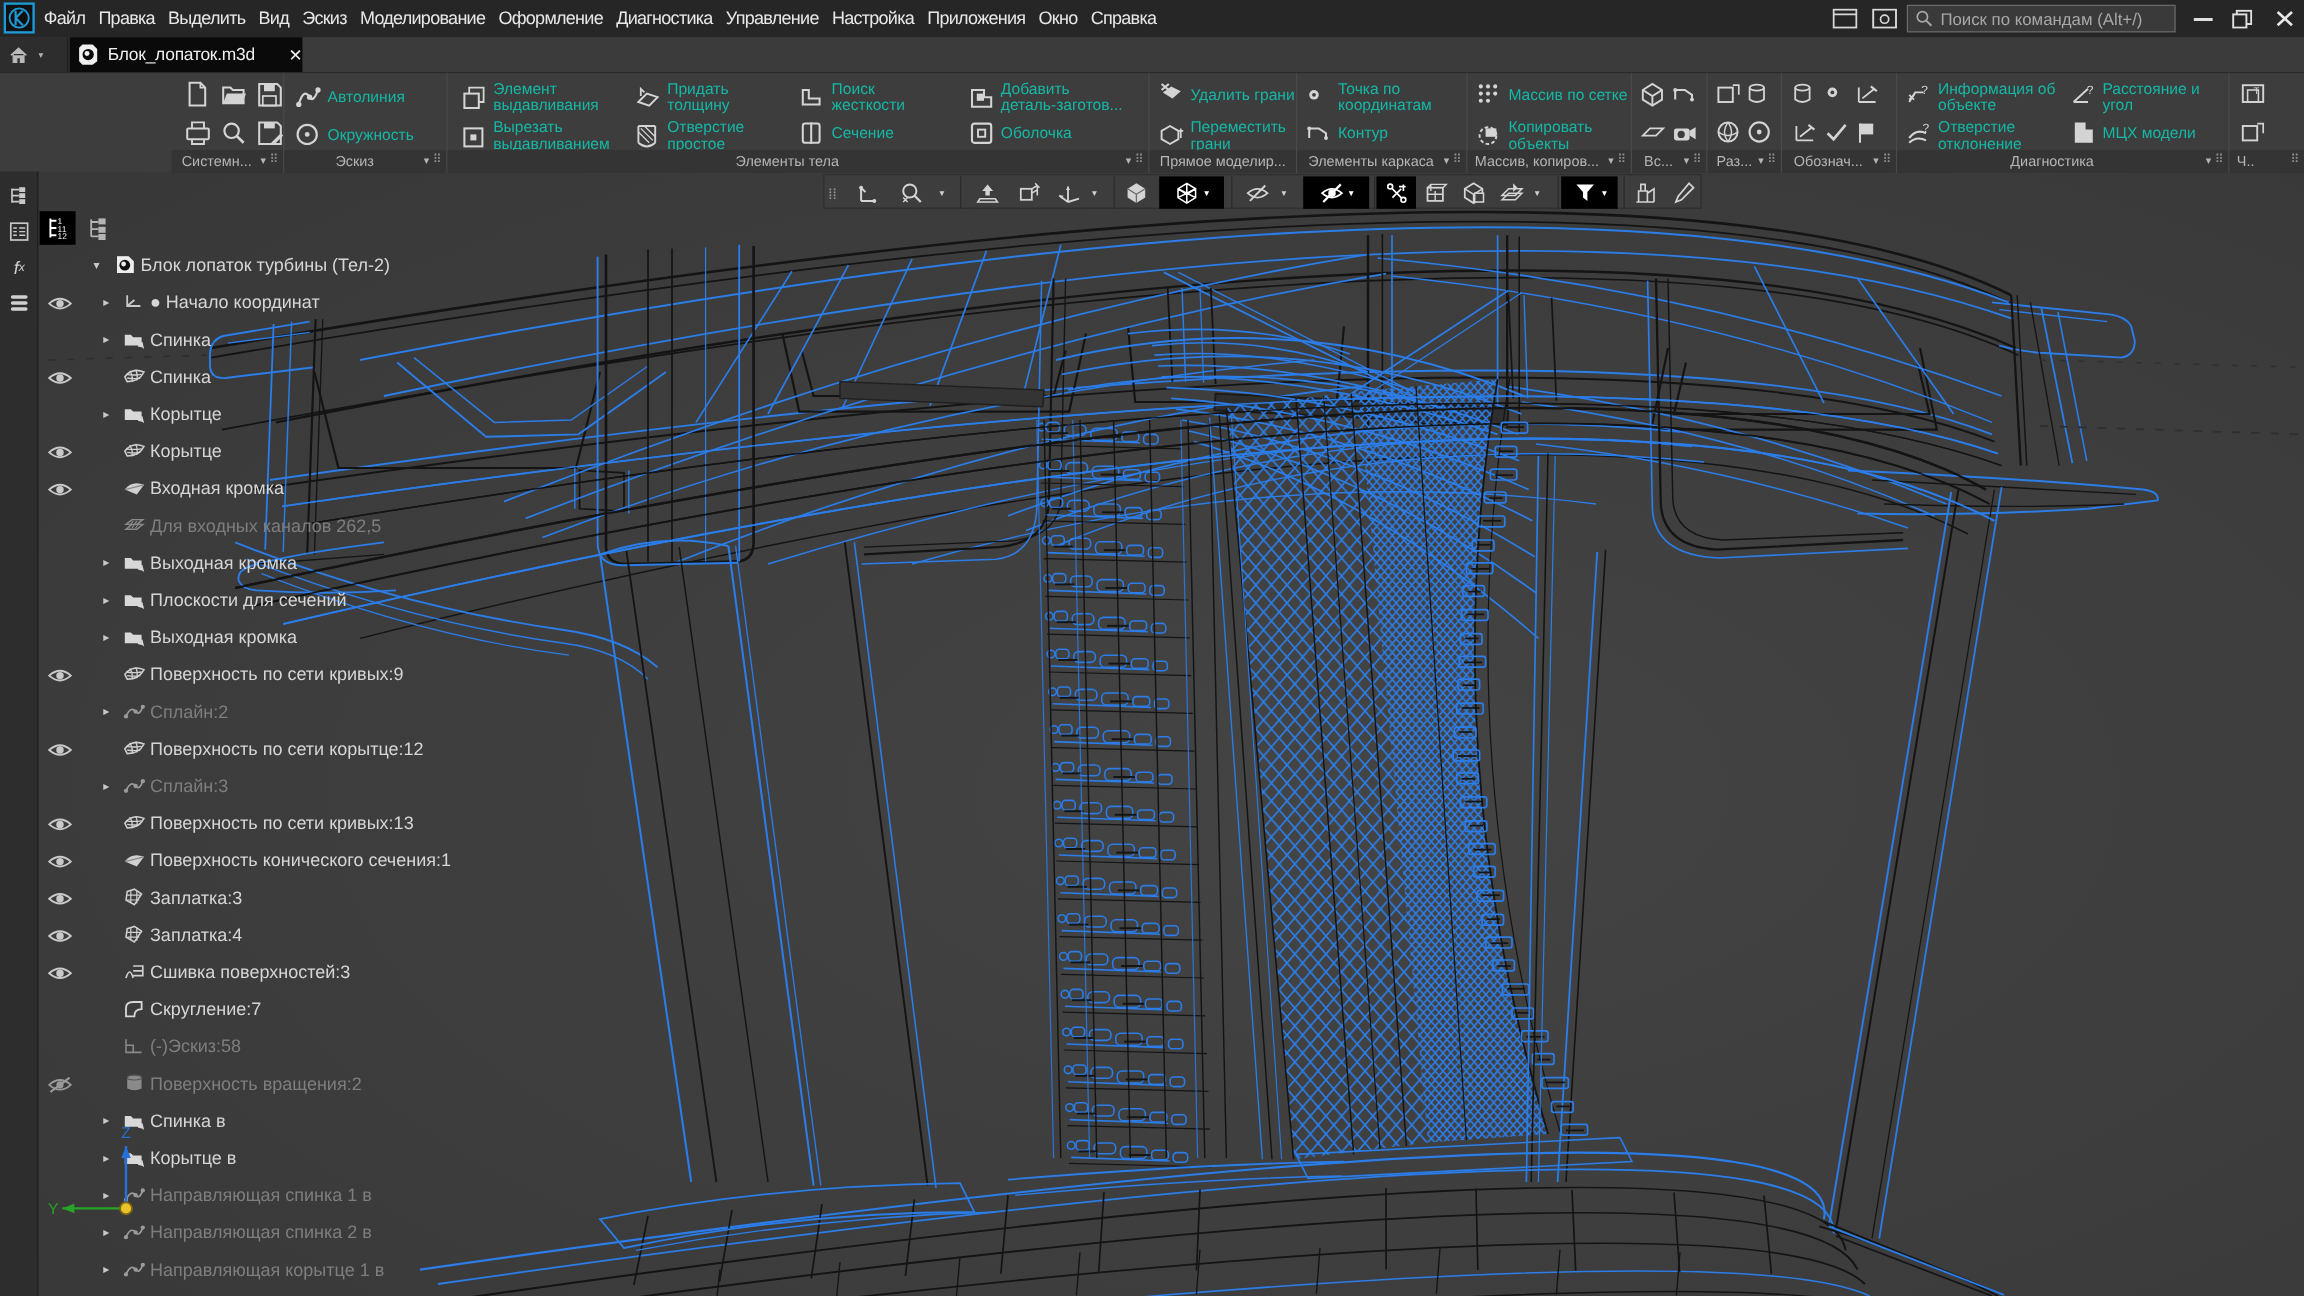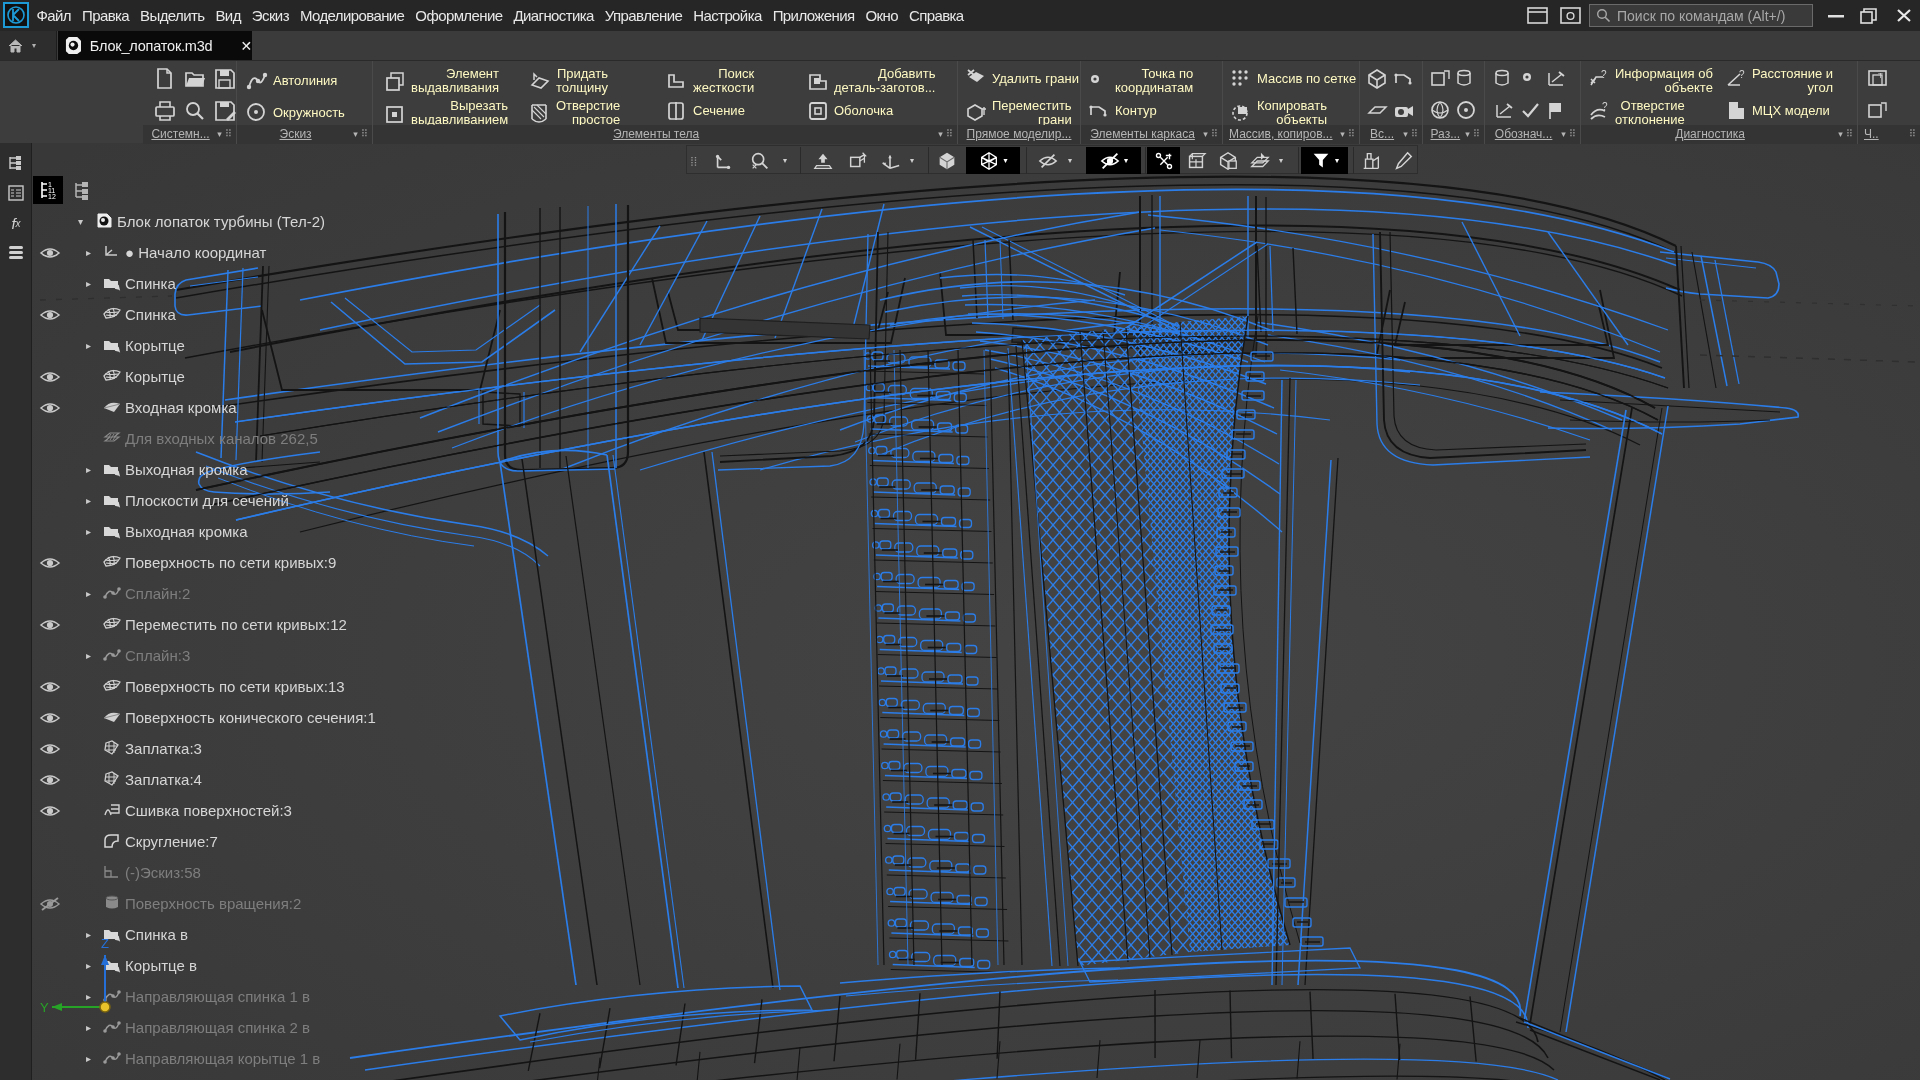--- a/index.html
+++ b/index.html
@@ -30,24 +30,24 @@
 #mode1 {position:absolute;left:0;top:1px;width:143px;height:31px;background:#000;color:#fff;
   font-size:13px;line-height:14px;display:flex;align-items:center;}
 #mode2 {position:absolute;left:0;top:32px;width:143px;height:31px;color:#c6c6c6;
   font-size:13px;line-height:14px;display:flex;align-items:center;}
 #modechev {position:absolute;left:0;top:63px;width:143px;height:20px;color:#b0b0b0;
   text-align:center;font-size:11px;}
 .sec {position:absolute;top:0;height:83px;border-left:1px solid #4a4a4a;}
 .sec:first-of-type {border-left:none;}
 .seclab {position:absolute;left:0;bottom:0;width:100%;height:19px;background:#343434;
   color:#b5b5b5;font-size:12px;line-height:18px;padding:0 4px;white-space:nowrap;overflow:hidden;}
-.seclabt {padding:0 2px;text-decoration:underline;}
+.seclabt {padding:0 2px;}
 .caret {float:right;font-size:9px;color:#b5b5b5;padding:0 3px;}
 .grip {float:right;font-size:10px;color:#909090;}
-.rit {position:absolute;display:flex;align-items:center;color:#fef9c3;font-size:13px;line-height:14px;white-space:nowrap;text-align:right;}
+.rit {position:absolute;display:flex;align-items:center;color:#14b8a6;font-size:13px;line-height:14px;white-space:nowrap;}
 .rit svg {flex:0 0 auto;margin-right:4px;}
 .ric {position:absolute;}
 
 #sidebar {position:absolute;left:0;top:143px;width:32px;height:937px;background:#2d2d2d;
   border-right:1px solid #1f1f1f;}
 .sbi {width:32px;height:30px;display:flex;align-items:center;justify-content:center;color:#c9c9c9;}
 
 
 #vpwrap {position:absolute;left:32px;top:143px;width:1888px;height:937px;overflow:hidden;}
 #vtoolbar {position:absolute;left:686px;top:145px;width:732px;height:29px;
@@ -1155,21 +1155,21 @@
       <div class="eyew" style="top:474px"><svg class="ti" width="22" height="16" viewBox="0 0 22 16">
           <path d="M2,8 Q11,0 20,8 Q11,16 2,8 Z" fill="none" stroke="#c9c9c9" stroke-width="1.6"></path>
           <circle cx="11" cy="8" r="3.1" fill="#c9c9c9"></circle>
         </svg></div>
       <div class="trow tw" style="top:472px;left:54px">
         <span class="ar2" style="visibility:hidden">▸</span>
         <svg class="ni" width="20" height="18" viewBox="0 0 20 18">
           <path d="M2,9 Q8,1 18,5 Q14,13 4,13 Z" fill="none" stroke="#d0d0d0" stroke-width="1.3"></path>
           <path d="M6,4 Q9,8 8,13 M11,3 Q13,7 12,12 M3,7 Q9,8 16,7 M4,10 Q10,11 15,10" stroke="#d0d0d0" fill="none" stroke-width="1.1"></path>
         </svg>
-        <span class="tl">Переместить по сети кривых:12</span>
+        <span class="tl">Поверхность по сети корытце:12</span>
       </div>
       <div class="trow tg" style="top:503px;left:54px">
         <span class="ar2">▸</span>
         <svg class="ni" width="20" height="18" viewBox="0 0 20 18">
           <path d="M3,13 Q7,4 11,9 Q14,13 17,5" fill="none" stroke="#9a9a9a" stroke-width="1.4"></path>
           <circle cx="3" cy="13" r="1.8" fill="#9a9a9a"></circle>
           <circle cx="11" cy="9" r="1.8" fill="#9a9a9a"></circle>
           <circle cx="17" cy="5" r="1.8" fill="#9a9a9a"></circle>
         </svg>
         <span class="tl">Сплайн:3</span>

